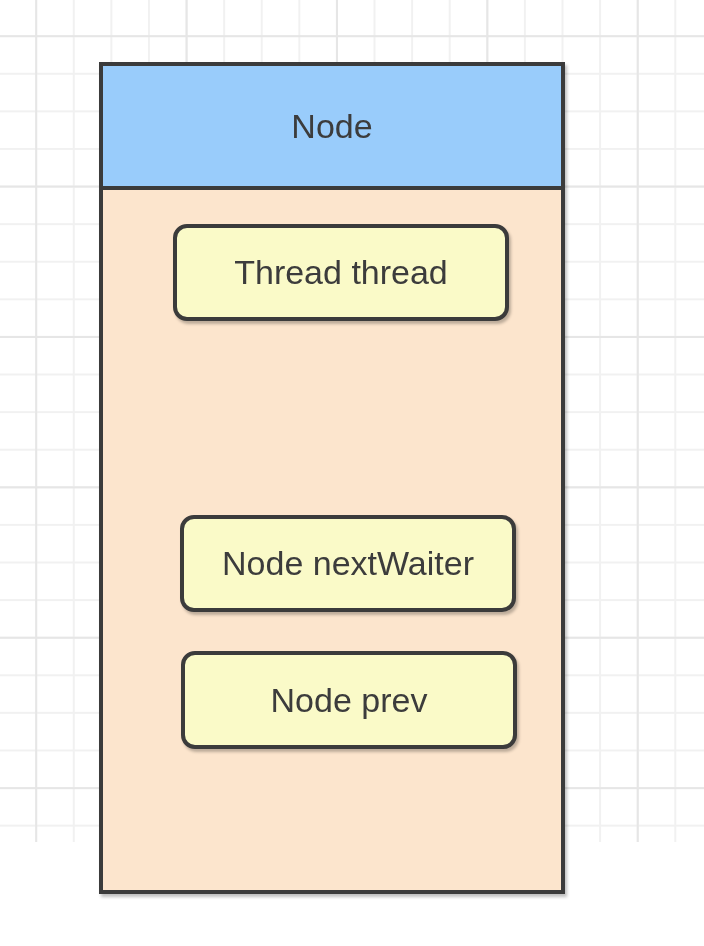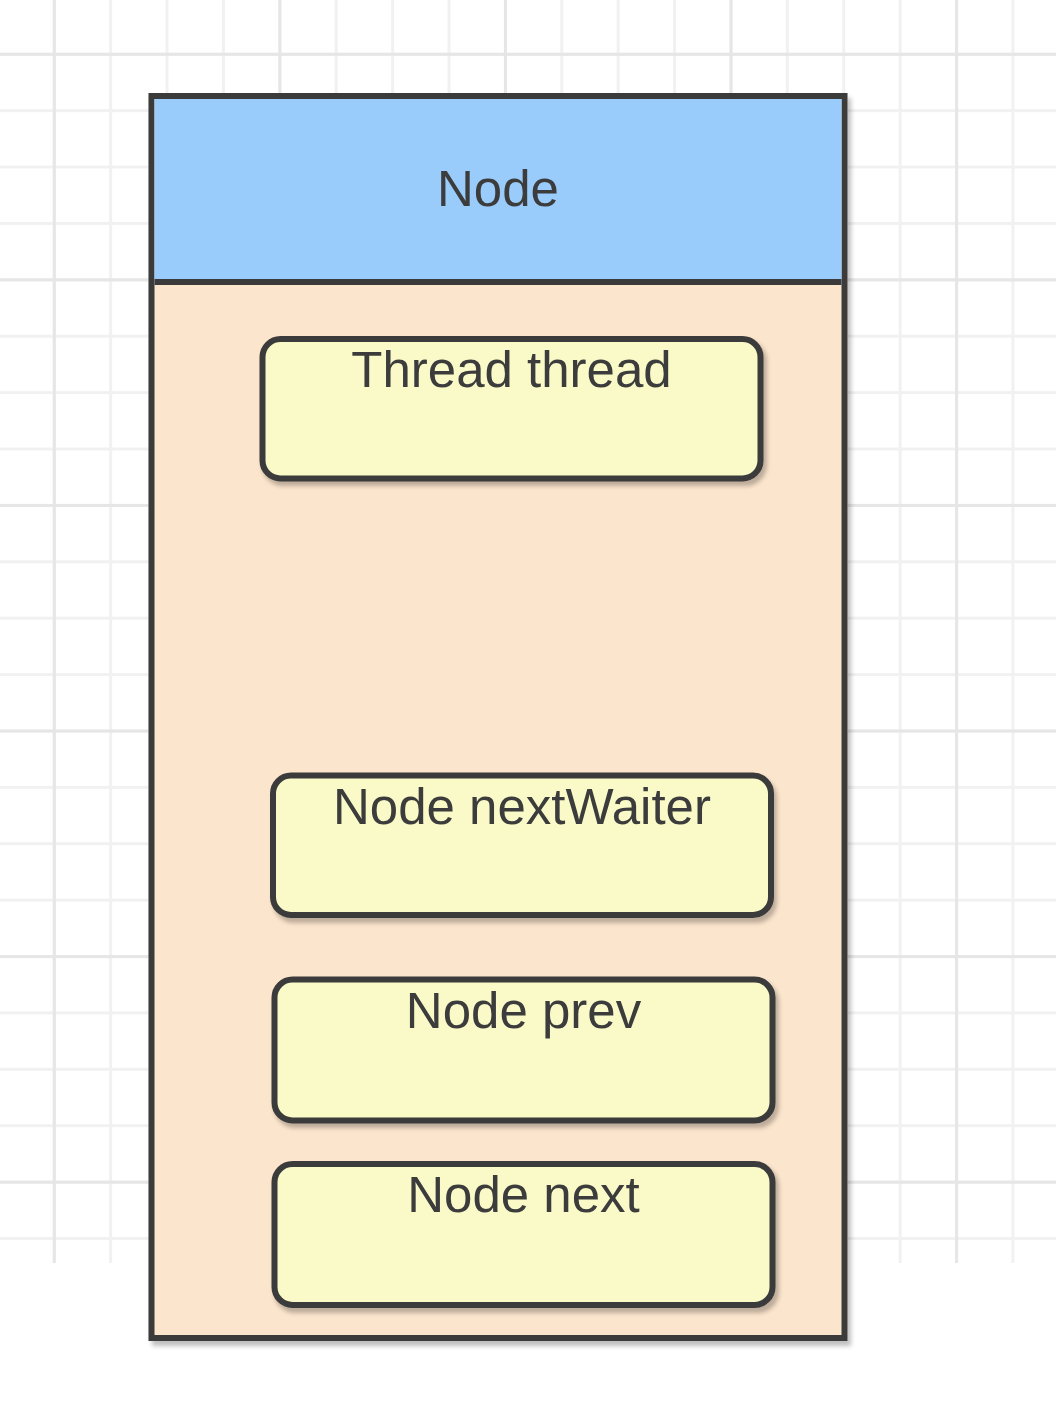--- a/index.html
+++ b/index.html
@@ -58,21 +58,21 @@
 
   
   .field {
     position: absolute;
     box-sizing: border-box;
     width: 336px; height: 97px;
     background: #fafac8;
     border: 4px solid #3b3b3b;
     border-radius: 14px;
     box-shadow: 2px 3px 3px rgba(0,0,0,0.25);
-    display: flex; justify-content: center;
+    display: flex; align-items: center; justify-content: center;
   }
   .field-1 { left: 70px; top: 158px; }
   .field-2 { left: 77px; top: 307px; }
   .field-3 { left: 77px; top: 449px; }
   .field-4 { left: 78px; top: 585px; height: 98px; }
   .field-5 { left: 78px; top: 708px; height: 98px; }
 </style>
 </head>
 <body>
 
@@ -90,19 +90,16 @@
 
 
     <div class="field field-4">
       <span class="shape-text">Node prev</span>
     </div>
 
     <div class="field field-3">
       <span class="shape-text">Node nextWaiter</span>
     </div>
 
-    <div class="field field-5">
-      <span class="shape-text">Node next</span>
-    </div>
 
   </div>
 
 </div>
 
 </body></html>

